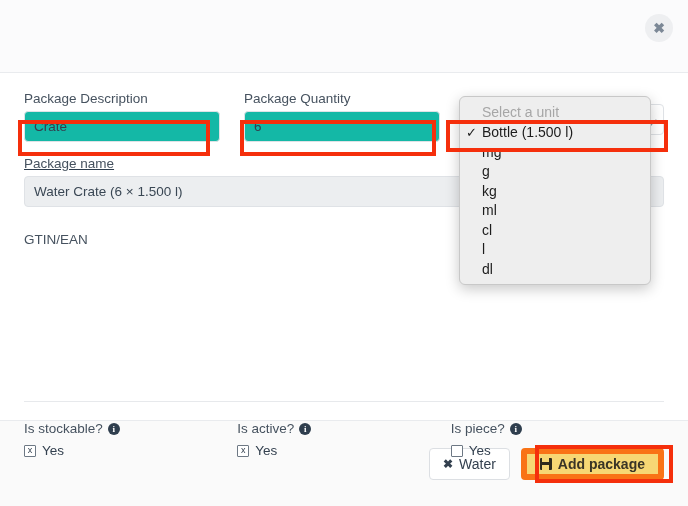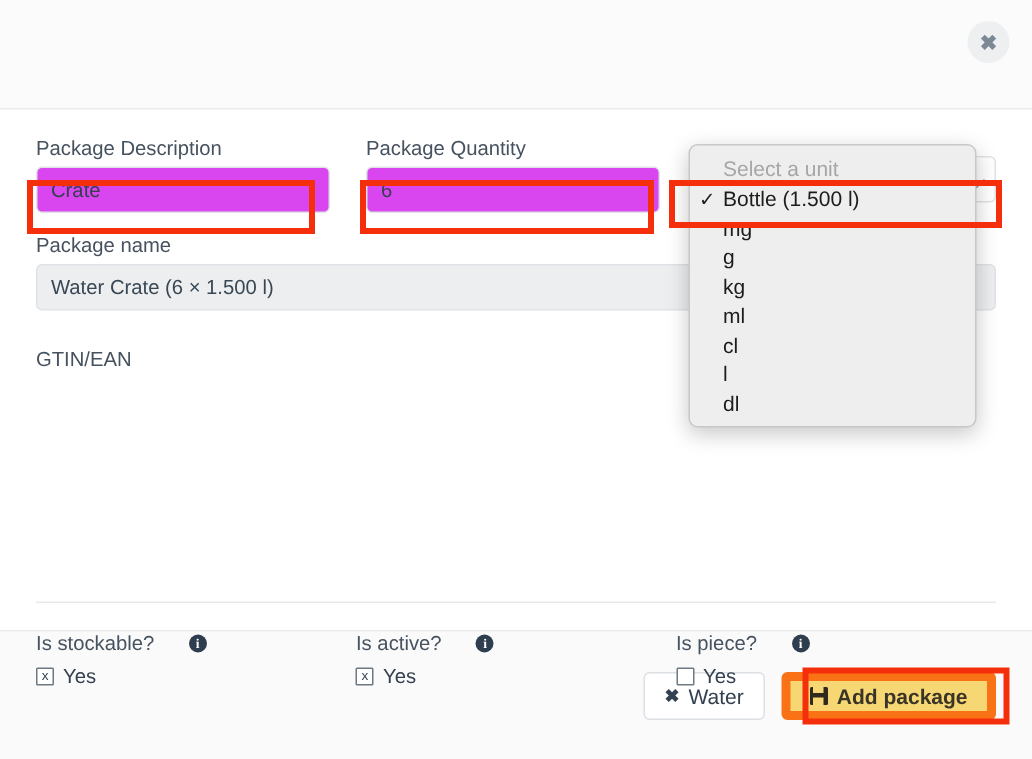--- a/index.html
+++ b/index.html
@@ -80,21 +80,21 @@
     display: block;
     font-weight: 400;
   }
 
   .input-box {
     box-sizing: border-box;
     width: 100%;
     height: 31px;
     border: 1px solid #dfe2e6;
     border-radius: 4px;
-    background: #d946ef;
+    background: #14b8a6;
     font-size: 13.5px;
     font-family: "Liberation Sans", sans-serif;
     color: #33404f;
     padding: 0 9px;
     outline: none;
   }
   .input-box.readonly {
     background: #eceef0;
     color: #3a4754;
   }
@@ -127,21 +127,21 @@
   .chev {
     position: absolute;
     right: 9px;
     top: 12px;
     width: 7px; height: 7px;
     border-right: 1.6px solid #8b949d;
     border-bottom: 1.6px solid #8b949d;
     transform: rotate(45deg);
   }
 
-  .row-mid { margin-top: 14px; }
+  .row-mid { margin-top: 14px; text-decoration: underline; }
   .row-gtin { margin-top: 25px; }
 
   
   .hl {
     position: absolute;
     border: 4px solid #f52f0c;
     box-sizing: border-box;
     pointer-events: none;
     z-index: 40;
   }
@@ -205,21 +205,21 @@
     right: 24px;
     top: 348px;
     display: flex;
   }
   .check-col { width: 224px; }
   .check-head {
     font-size: 13.5px;
     color: #46525f;
     display: flex;
     align-items: center;
-    gap: 23px;
+    gap: 5px;
     margin-bottom: 7px;
   }
   .info-icon {
     display: inline-flex;
     align-items: center;
     justify-content: center;
     width: 12px; height: 12px;
     border-radius: 50%;
     background: #2f3e4e;
     color: #ffffff;

